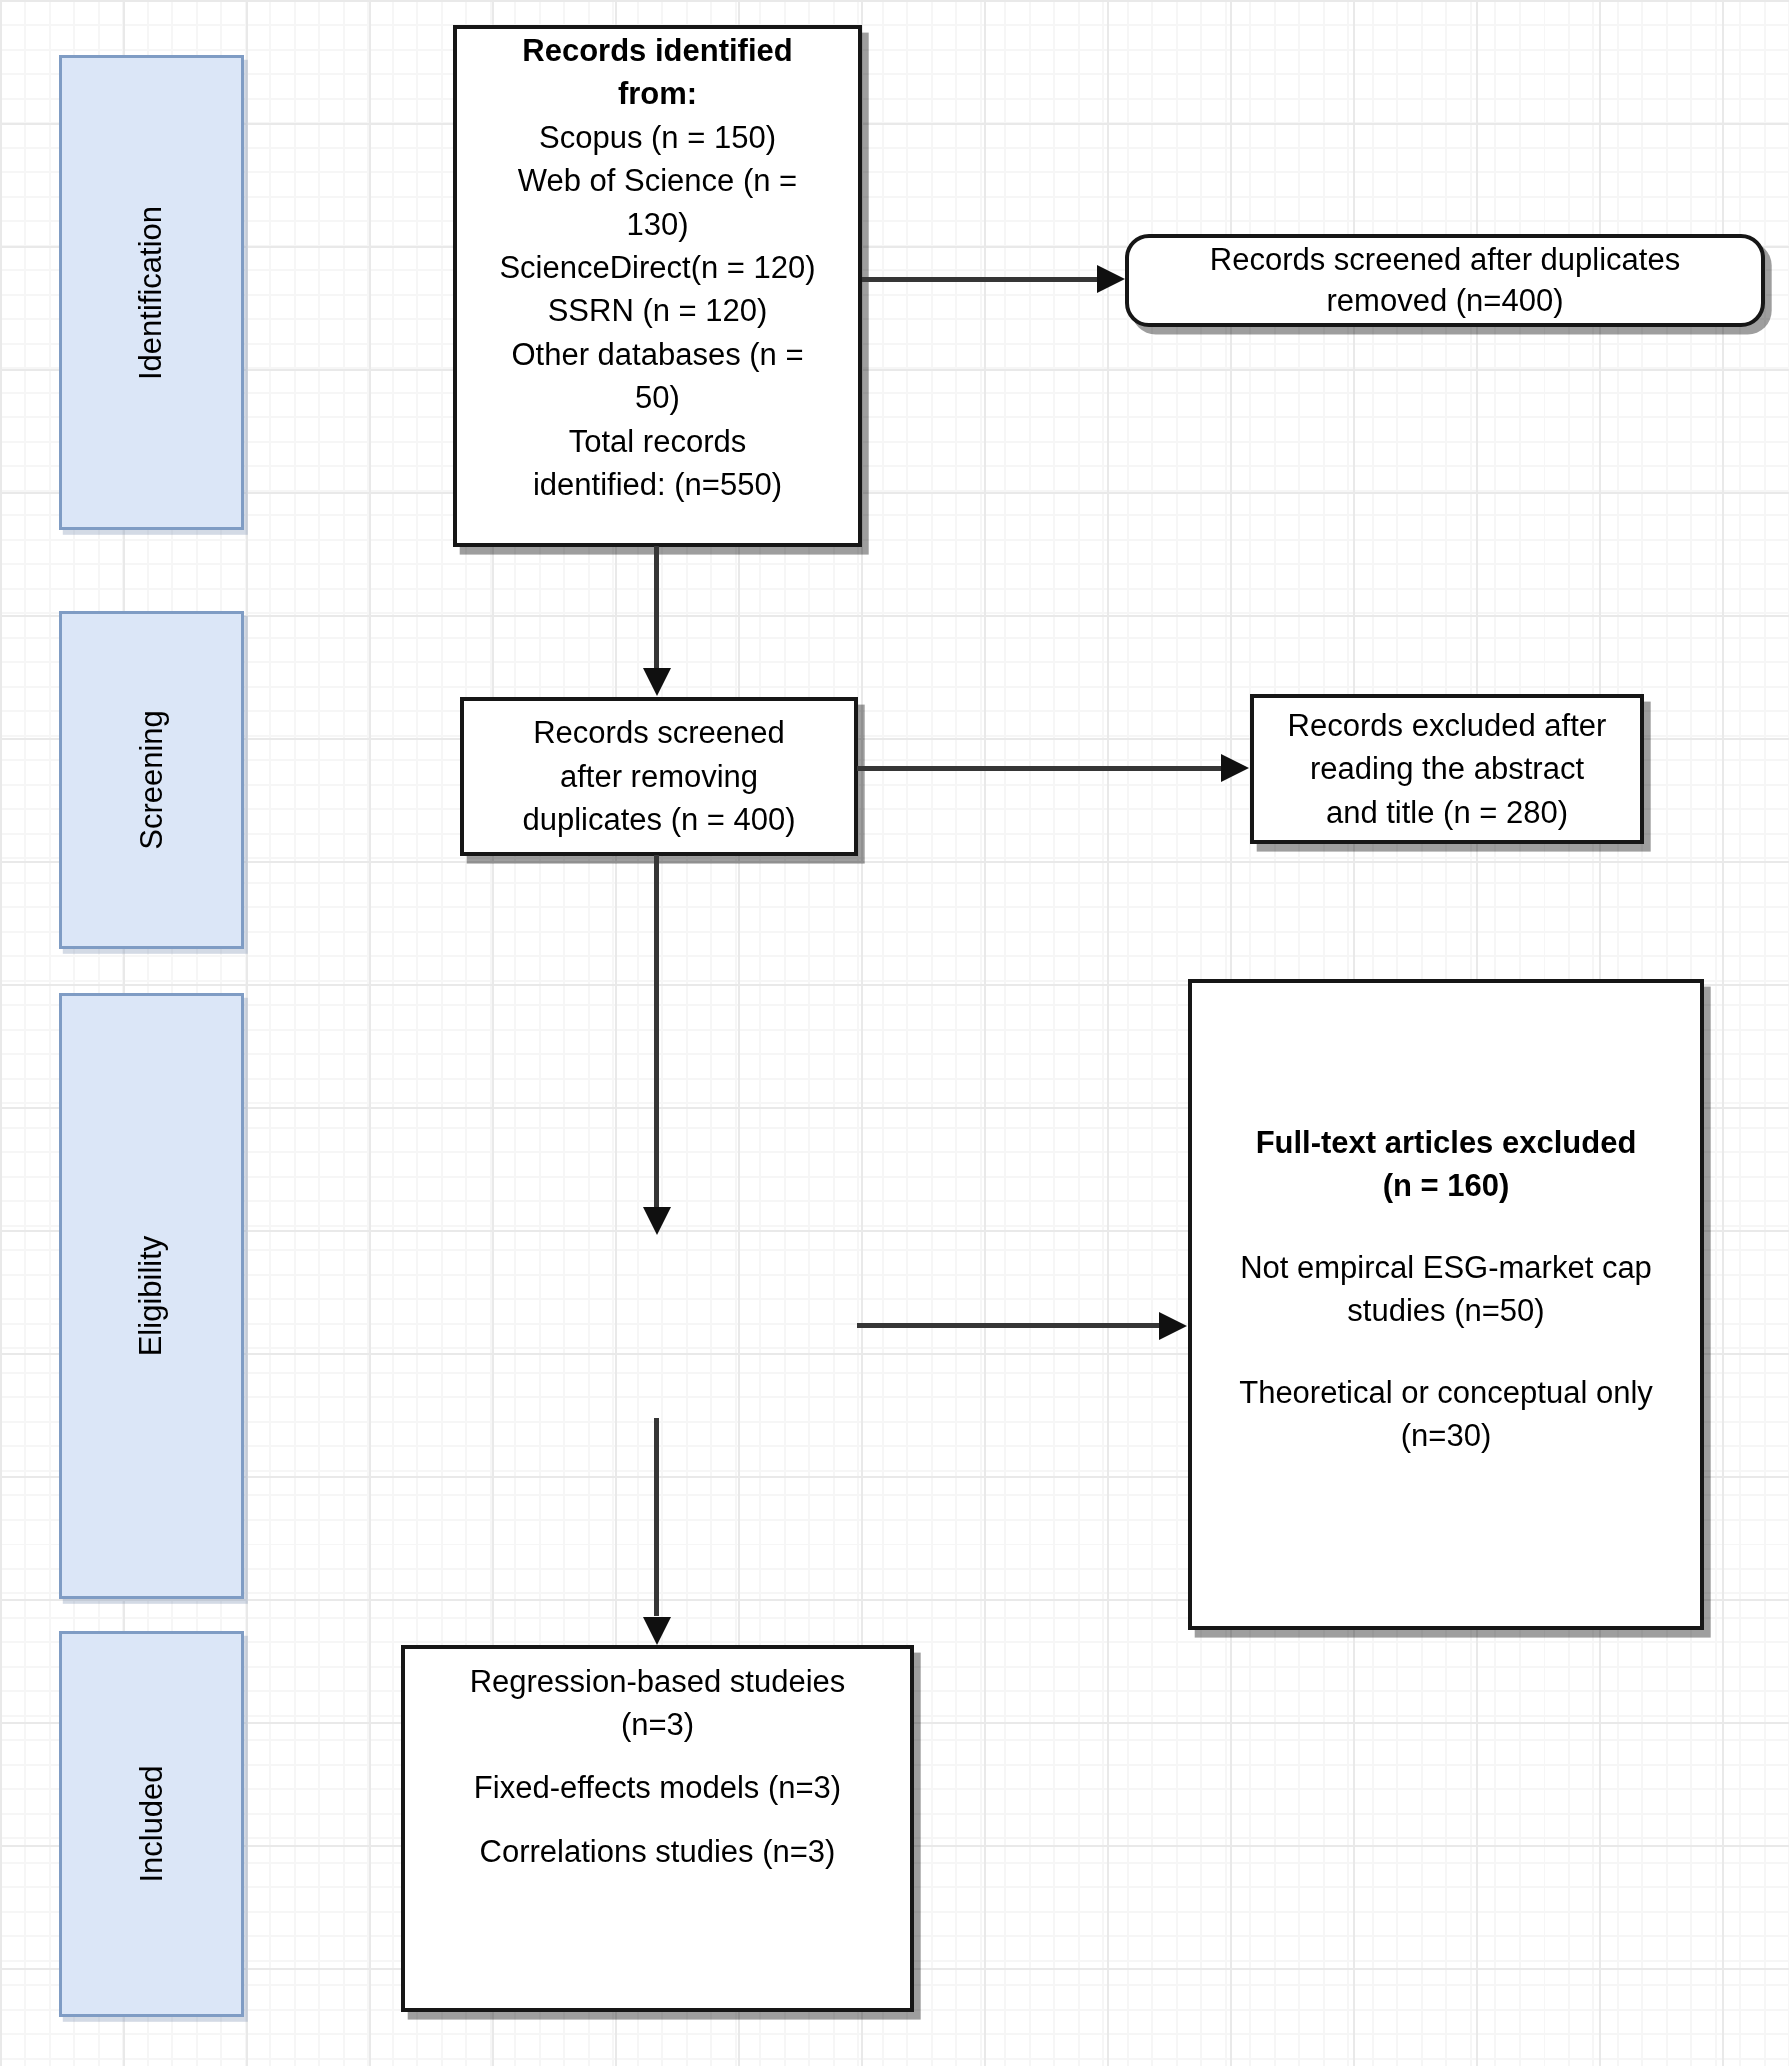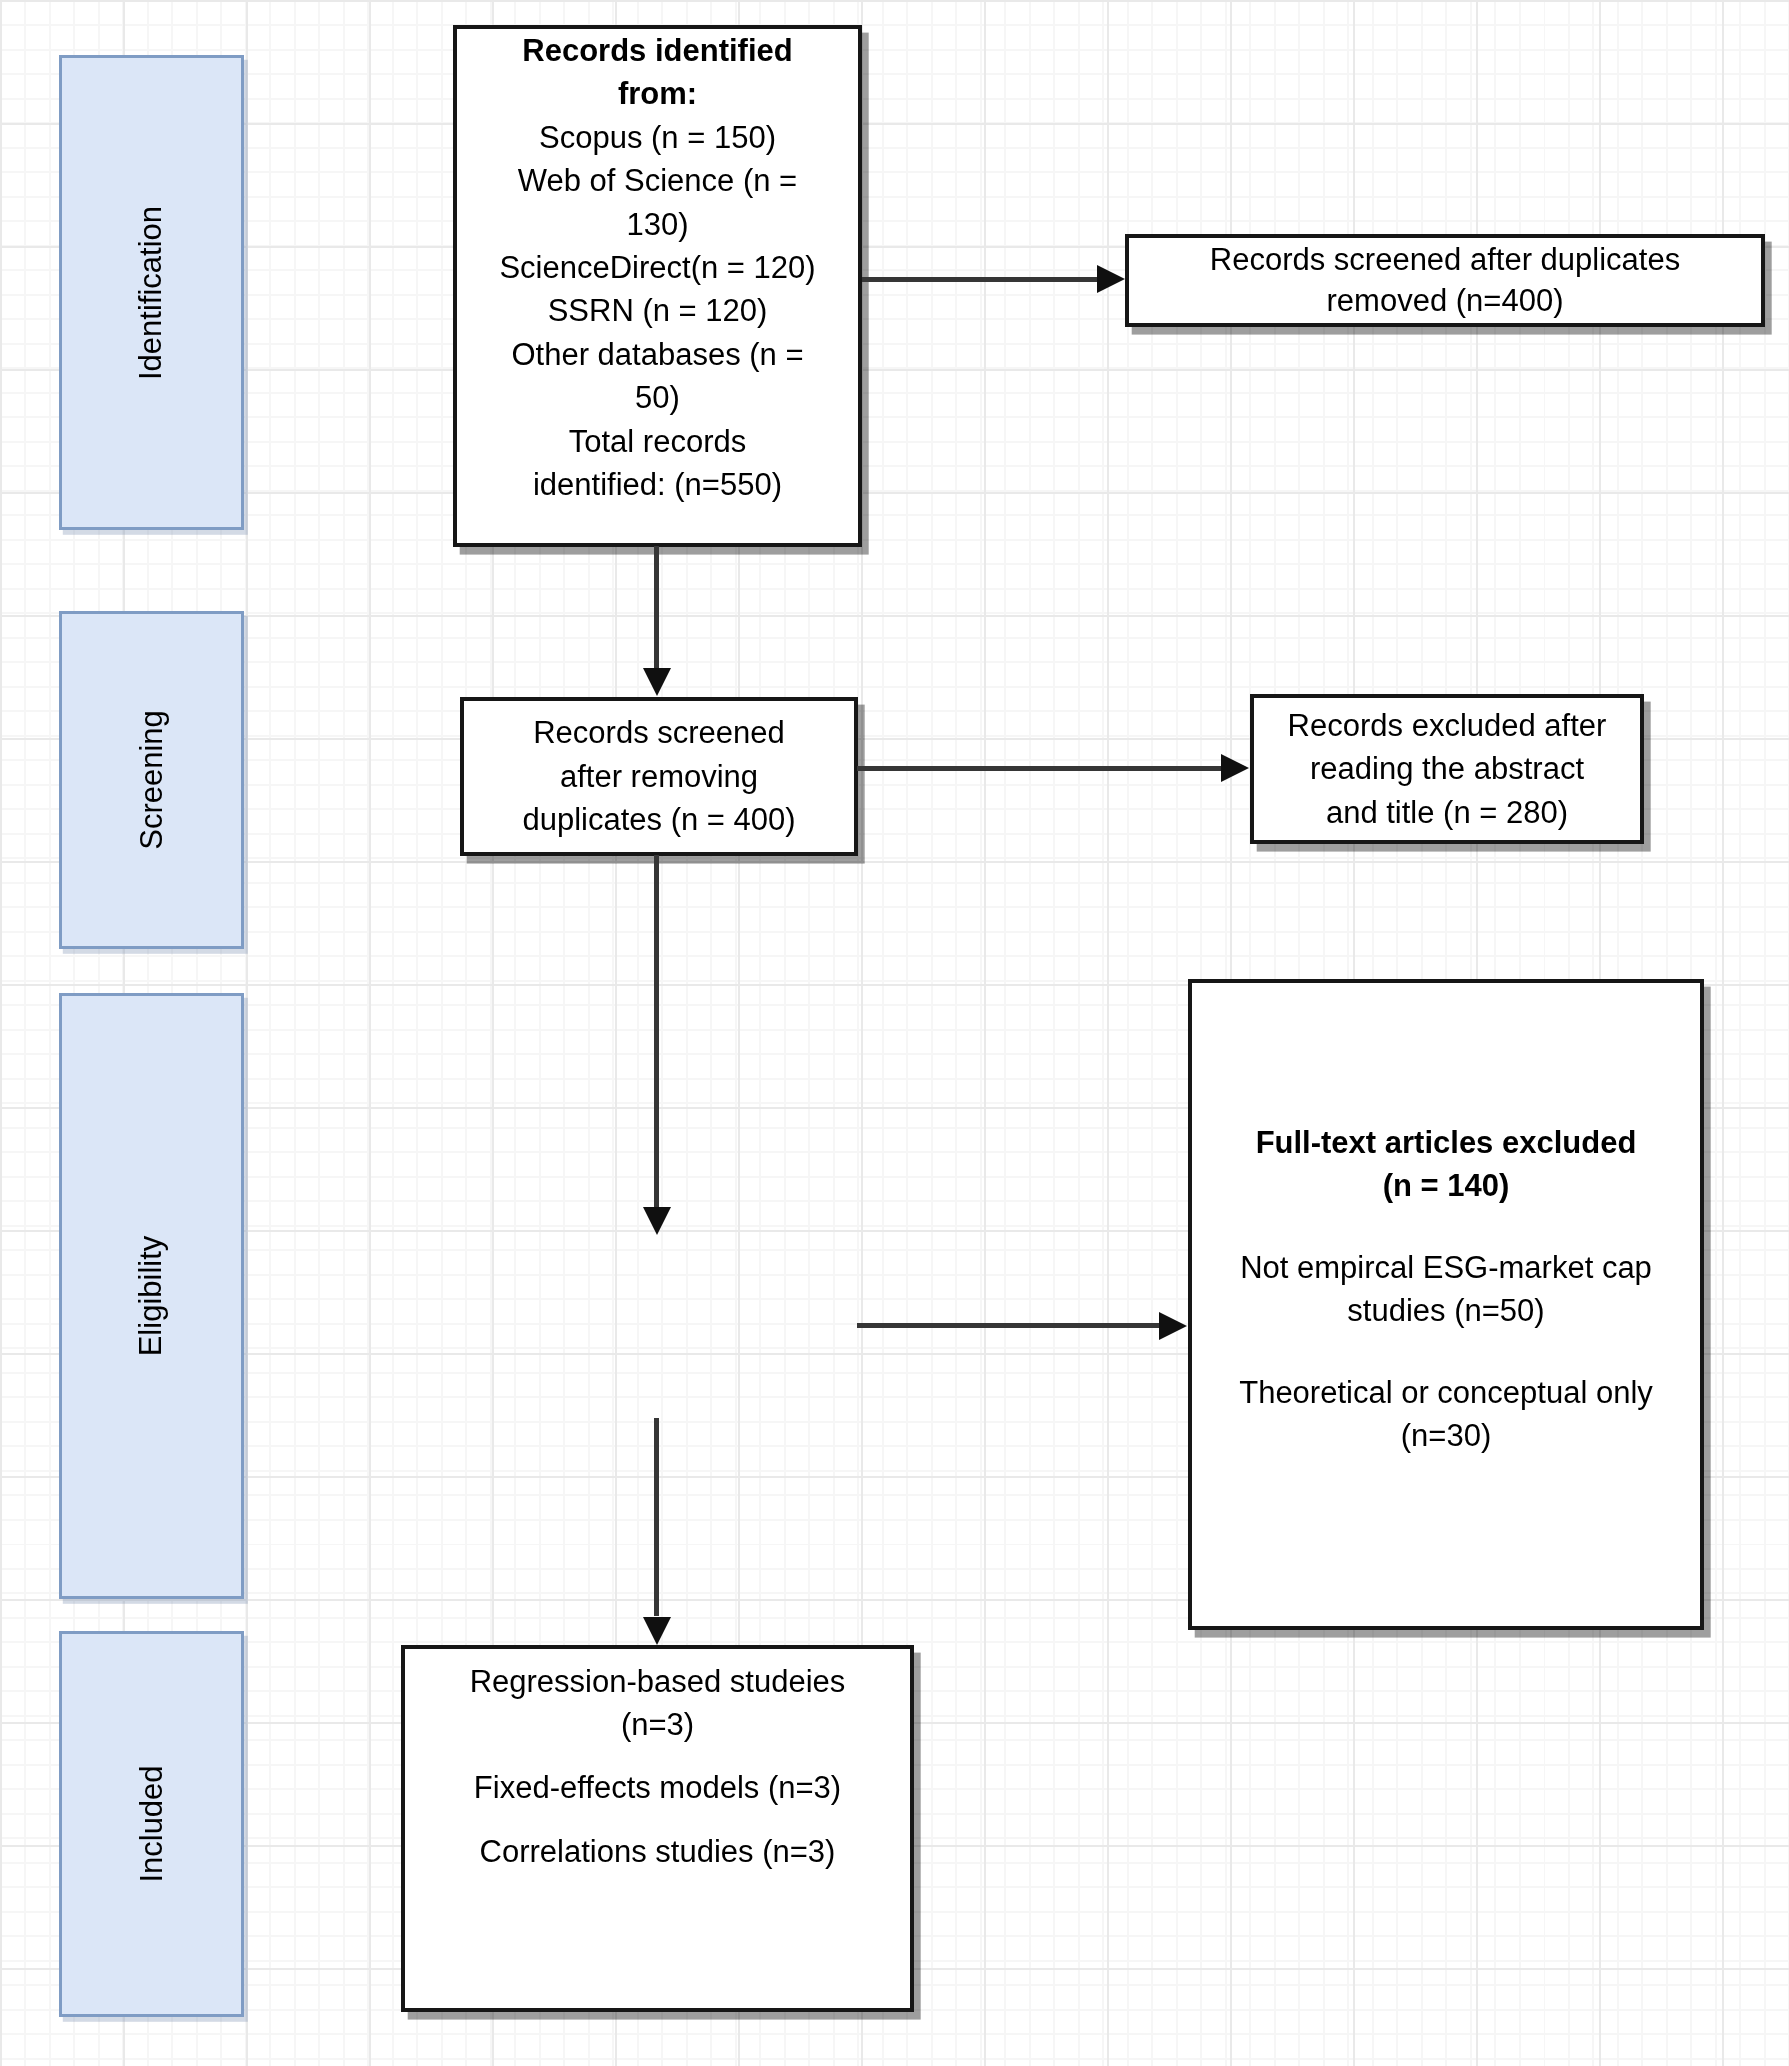--- a/index.html
+++ b/index.html
@@ -46,21 +46,21 @@
     text-align:center;
     font-size:31px;
     line-height:1.4;
   }
   .node-center{display:flex;flex-direction:column;align-items:center;justify-content:center;}
   .node-title{font-weight:bold;white-space:pre-line;}
   .node-body{white-space:pre-line;}
   .node-item{white-space:pre-line;}
 
   #node-identified{left:453px;top:25px;width:409px;height:522px;padding-top:0;}
-  #node-screened-right{left:1125px;top:234px;width:640px;height:93px;line-height:1.3;}
+  #node-screened-right{left:1125px;top:234px;width:640px;height:93px;line-height:1.3;border-radius:24px;}
   #node-screened{left:460px;top:697px;width:398px;height:159px;}
   #node-excluded-abstract{left:1250px;top:694px;width:394px;height:150px;}
   #node-fulltext{left:460px;top:1236px;width:398px;height:183px;}
 
   #node-fulltext-excluded{left:1188px;top:979px;width:516px;height:651px;padding-top:138px;}
   #node-fulltext-excluded .node-title{margin-bottom:38px;}
   #node-fulltext-excluded .node-item{margin-bottom:38px;}
   #node-fulltext-excluded .node-item:last-child{margin-bottom:0;}
 
   #node-included-studies{left:401px;top:1645px;width:513px;height:367px;padding-top:10.5px;}
@@ -137,21 +137,21 @@
 
   <div class="node node-center" id="node-excluded-abstract">
     <div class="node-body">Records excluded after
 reading the abstract
 and title (n = 280)</div>
   </div>
 
 
   <div class="node" id="node-fulltext-excluded">
     <div class="node-title">Full-text articles excluded
-(n = 140)</div>
+(n = 160)</div>
     <div class="node-item">Not empircal ESG-market cap
 studies (n=50)</div>
     <div class="node-item">Theoretical or conceptual only
 (n=30)</div>
   </div>
 
   <div class="node" id="node-included-studies">
     <div class="node-item">Regression-based studeies
 (n=3)</div>
     <div class="node-item">Fixed-effects models (n=3)</div>

